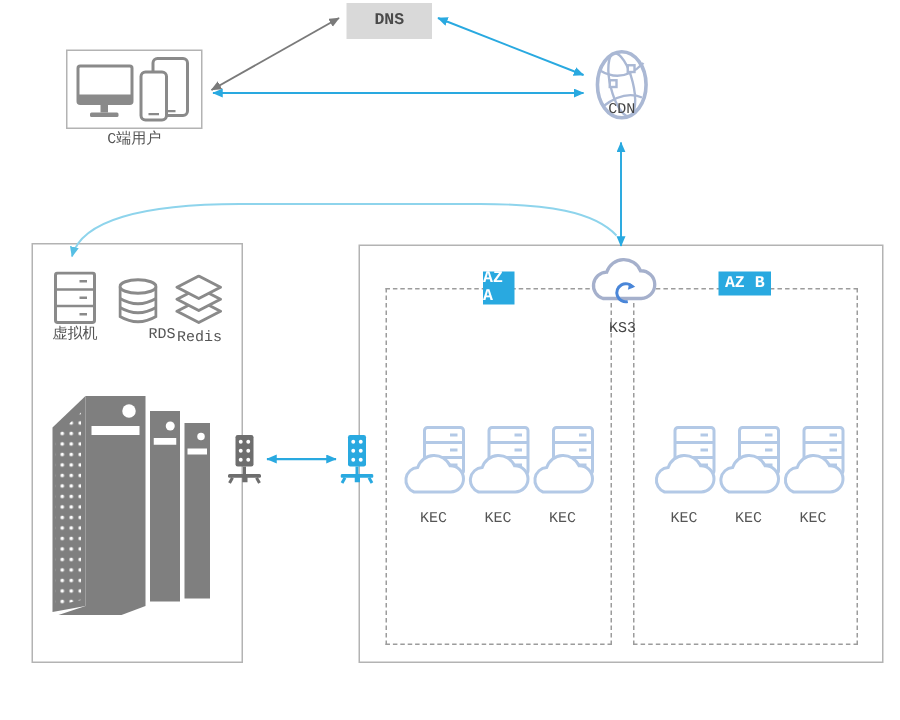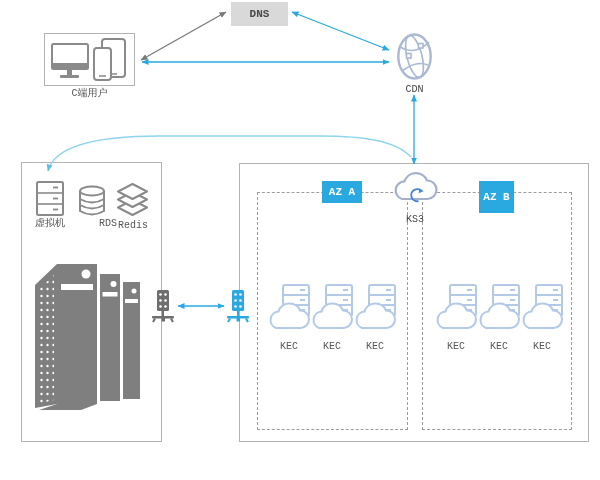--- a/index.html
+++ b/index.html
@@ -89,33 +89,33 @@
     <g fill="none" stroke="#aab8d4" stroke-width="1.6">
       <ellipse cx="18.5" cy="24.5" rx="7.5" ry="21.5" transform="rotate(-14 18.5 24.5)"></ellipse>
       <path d="M4 15 Q 19 24 33 10"></path>
       <path d="M6 39 Q 20 28 32 33"></path>
     </g>
     <g fill="#fff" stroke="#aab8d4" stroke-width="1.6">
       <rect x="10.5" y="21.5" width="4.5" height="4.5"></rect>
       <rect x="22.5" y="11.5" width="4.5" height="4.5"></rect>
     </g>
   </svg>
-  <div class="lbl z3" style="left:396px;top:84px;width:37px;color:#444;">CDN</div>
+  <div class="lbl z3" style="left:396px;top:68px;width:37px;color:#444;">CDN</div>
 
   <svg class="abs z3" style="left:392px;top:163px;" width="46" height="42" viewBox="0 0 46 42">
     <path d="M10 36 A 9 9 0 0 1 12.5 18.4 A 12 12 0 0 1 35 17.5 A 8.5 8.5 0 0 1 35.5 36 Z" fill="#fff" stroke="#a5b0cc" stroke-width="2.2"></path>
     <path d="M26.5 38 a 6 6 0 1 1 3.5 -9.5" fill="none" stroke="#4a86d8" stroke-width="2"></path>
     <path d="M27.5 25.5 L31.5 28.2 L26.6 30.2 Z" fill="#4a86d8"></path>
   </svg>
   <div class="lbl z3" style="left:392px;top:214px;width:46px;color:#444;">KS3</div>
 
-  <div class="az" style="left:322px;top:181px;width:40px;height:22px;">
+  <div class="az" style="left:322px;top:181px;width:21px;height:22px;">
     <span>AZ A</span>
   </div>
-  <div class="az" style="left:479px;top:181px;width:35px;height:32px;">
+  <div class="az" style="left:479px;top:181px;width:35px;height:16px;">
     <span>AZ B</span>
   </div>
 
   <svg class="abs z3" style="left:36px;top:181px;" width="28" height="35" viewBox="0 0 28 35">
     <rect x="1" y="1" width="26" height="33" rx="1.5" fill="#fff" stroke="#8a8a8a" stroke-width="2"></rect>
     <line x1="1" y1="12" x2="27" y2="12" stroke="#8a8a8a" stroke-width="1.6"></line>
     <line x1="1" y1="23" x2="27" y2="23" stroke="#8a8a8a" stroke-width="1.6"></line>
     <line x1="17" y1="6.5" x2="22" y2="6.5" stroke="#8a8a8a" stroke-width="1.8"></line>
     <line x1="17" y1="17.5" x2="22" y2="17.5" stroke="#8a8a8a" stroke-width="1.8"></line>
     <line x1="17" y1="28.5" x2="22" y2="28.5" stroke="#8a8a8a" stroke-width="1.8"></line>

